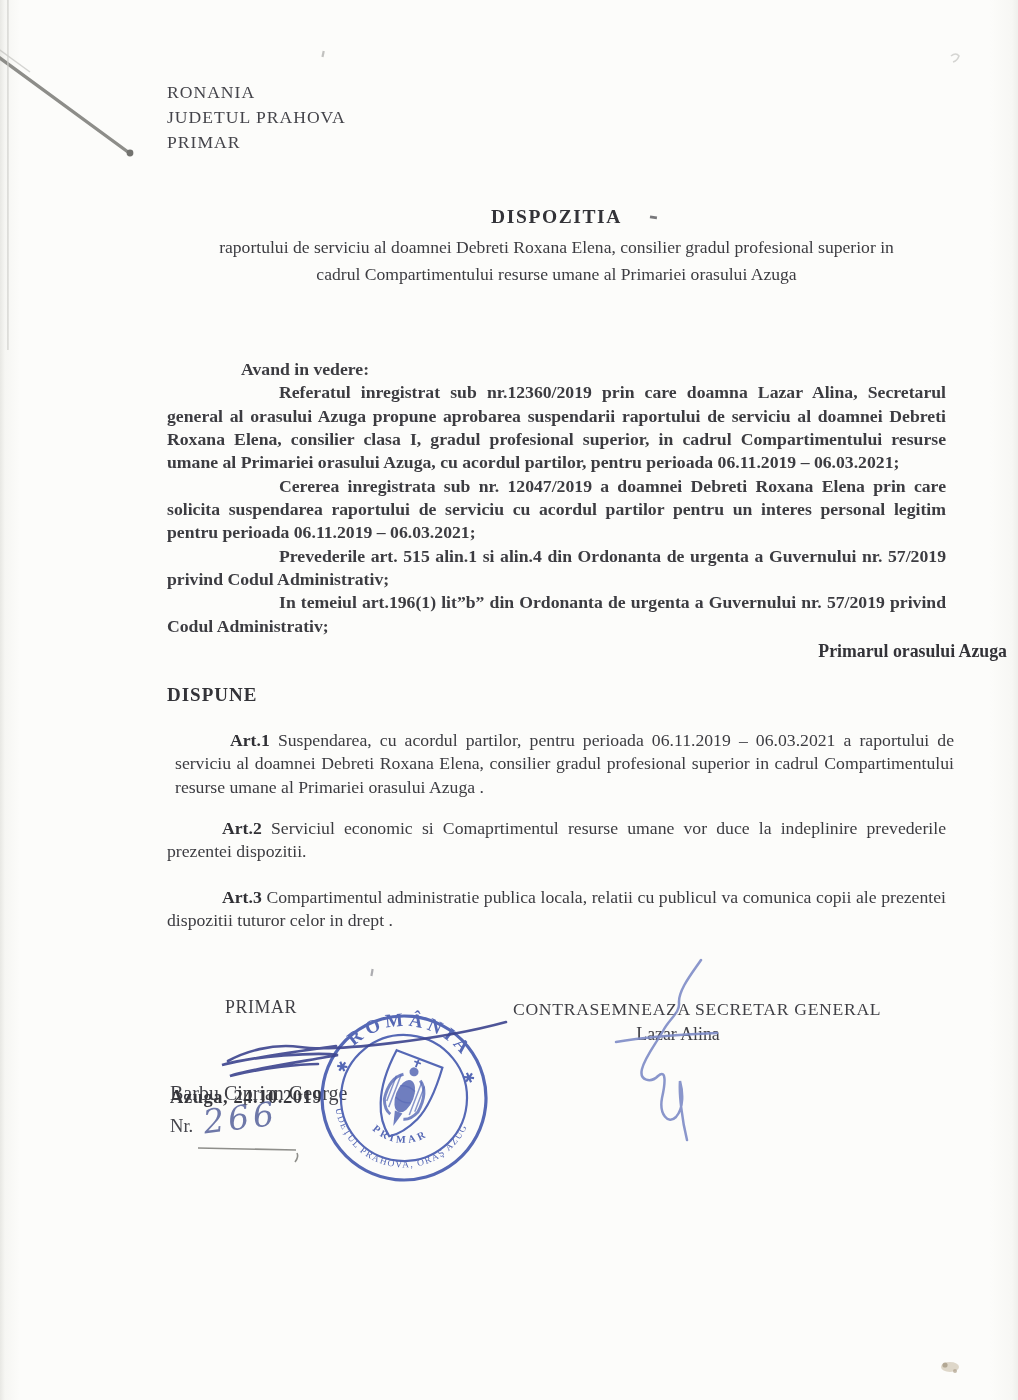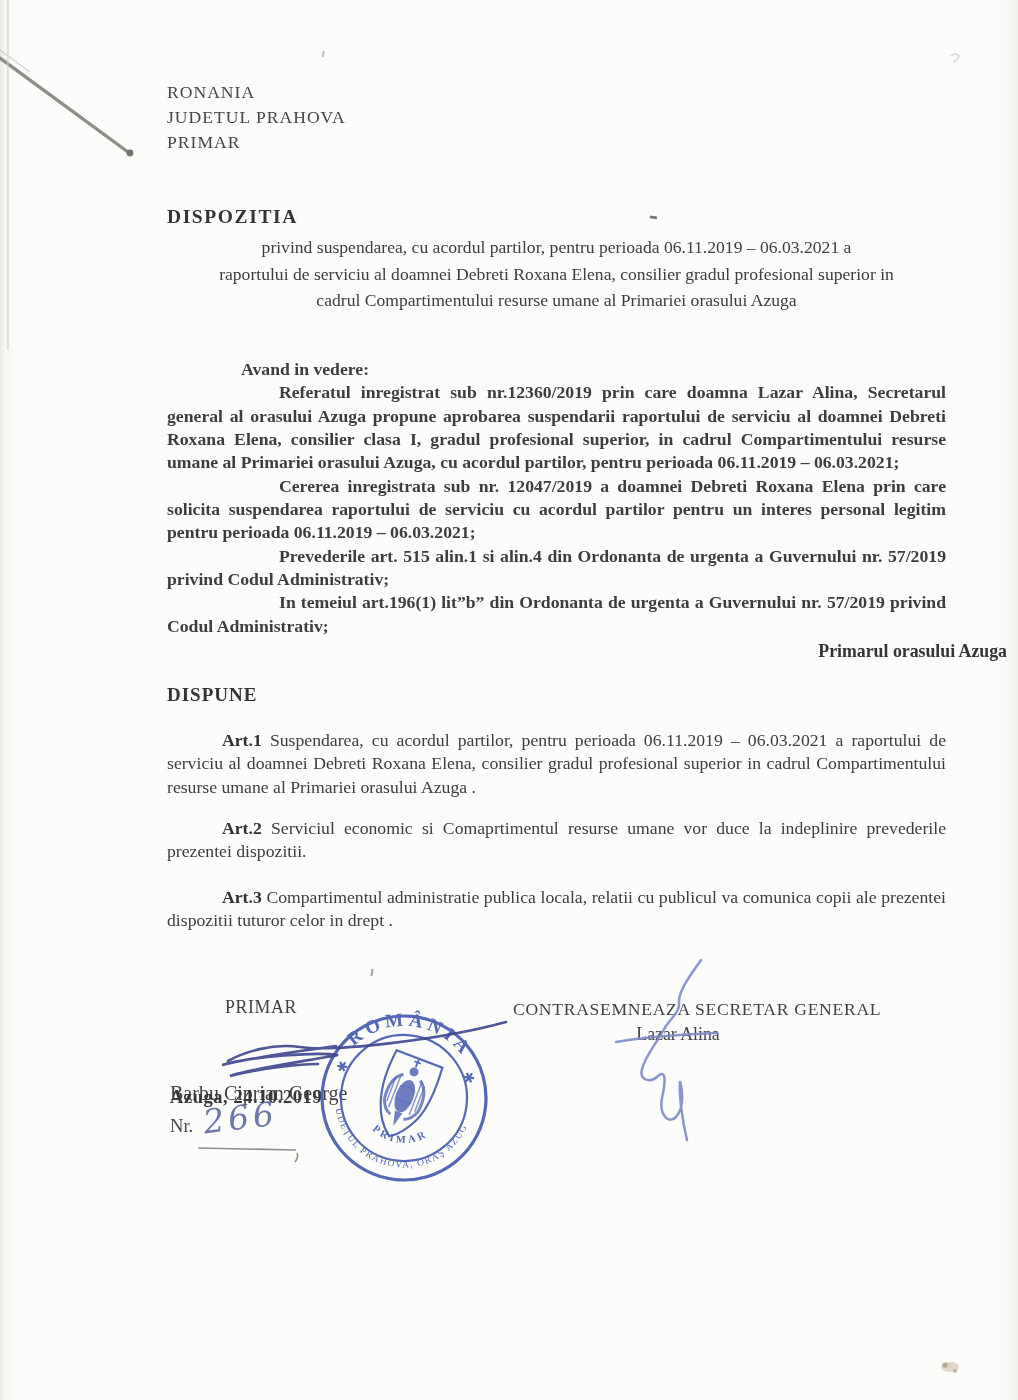--- a/index.html
+++ b/index.html
@@ -7,30 +7,30 @@
     position:relative;width:1018px;height:1400px;overflow:hidden;
     background:
       linear-gradient(90deg, #e8e8e4 0px, #f6f6f3 5px, #fcfcfa 20px, #fcfcfa 990px, #f7f7f4 1012px, #efefec 1018px),
       #fcfcfa;
     font-family:"Liberation Serif", serif;
     color:#3a3a3e;
   }
   .abs{position:absolute;}
   .col{left:167px;width:779px;}
   .header{top:80px;text-align:left;font-size:17.6px;line-height:25px;letter-spacing:1px;color:#44444a;}
-  .title{top:206px;font-weight:bold;font-size:19.5px;letter-spacing:1.6px;color:#333338;}
+  .title{top:206px;text-align:center;font-weight:bold;font-size:19.5px;letter-spacing:1.6px;color:#333338;}
   .subtitle{top:234px;text-align:center;font-size:17.6px;line-height:26.6px;color:#3c3c41;}
   .preamble{top:358px;font-size:17.7px;line-height:23.35px;text-align:justify;color:#3c3c41;font-weight:bold;}
   .intro{margin-left:74px;}
   .para{margin:0;text-indent:112px;}
   .issuer{top:641px;margin-left:61px;font-weight:bold;font-size:17.8px;color:#333338;text-align:right;}
   .dispune{top:684px;text-align:left;font-weight:bold;font-size:19px;letter-spacing:1px;color:#333338;}
   .article{font-size:17.7px;line-height:23.4px;text-align:justify;text-indent:55px;color:#3c3c41;}
   .article b{color:#303035;}
-  .art1{top:729px;} .art2{top:817px;} .art3{top:886px;}
+  .art1{top:729px;margin-left:8px;} .art2{top:817px;} .art3{top:886px;}
   .sig-role-left{left:170px;top:997px;width:182px;text-align:center;font-size:17.8px;letter-spacing:.6px;color:#3f3f45;}
   .sig-name-left{left:170px;top:1082px;font-size:20px;color:#3f3f45;}
   .sig-role-right{left:513px;top:999px;font-size:17.6px;letter-spacing:.7px;color:#3f3f45;white-space:nowrap;}
   .sig-name-right{left:513px;top:1024px;width:330px;text-align:center;font-size:17.8px;color:#3f3f45;}
   .place-date{left:170px;top:1087px;font-weight:bold;font-size:18.4px;letter-spacing:.6px;color:#36363b;}
   .nr-label{left:170px;top:1115px;font-size:18.6px;color:#46464c;}
   .handwritten{left:203px;top:1098px;font-size:33px;font-style:italic;letter-spacing:4px;
     color:#5f6aa0;transform:rotate(-7deg);font-family:"DejaVu Serif", serif;opacity:.9;}
   .stamp-box{left:316px;top:1008px;width:176px;height:182px;}
   .overlay{left:0;top:0;pointer-events:none;}
@@ -42,21 +42,20 @@
 <div class="page">
 
   <div class="abs col header">
     <div>RONANIA</div>
     <div>JUDETUL PRAHOVA</div>
     <div>PRIMAR</div>
   </div>
 
   <div class="abs col title">DISPOZITIA</div>
   <div class="abs col subtitle">
-    <div>privind  suspendarea, cu acordul partilor, pentru perioada 06.11.2019 – 06.03.2021 a</div>
     <div>raportului de serviciu al doamnei Debreti Roxana Elena, consilier gradul profesional superior  in</div>
     <div>cadrul Compartimentului resurse umane al Primariei orasului Azuga</div>
   </div>
 
   <div class="abs col preamble">
     <div class="intro">Avand in vedere:</div>
     <p class="para">Referatul inregistrat sub nr.12360/2019 prin care doamna Lazar Alina, Secretarul general al orasului Azuga propune aprobarea suspendarii raportului de serviciu al doamnei Debreti Roxana Elena, consilier clasa I, gradul profesional superior, in cadrul Compartimentului resurse umane al Primariei orasului Azuga, cu acordul partilor, pentru perioada 06.11.2019 – 06.03.2021;</p>
     <p class="para">Cererea inregistrata sub nr. 12047/2019 a doamnei Debreti Roxana Elena prin care solicita suspendarea raportului de serviciu cu acordul partilor pentru un interes personal legitim pentru perioada 06.11.2019 – 06.03.2021;</p>
     <p class="para">Prevederile art. 515 alin.1 si alin.4 din Ordonanta de urgenta a Guvernului nr. 57/2019 privind Codul Administrativ;</p>
     <p class="para">In temeiul art.196(1) lit”b” din Ordonanta de urgenta a Guvernului nr. 57/2019 privind Codul Administrativ;</p>

